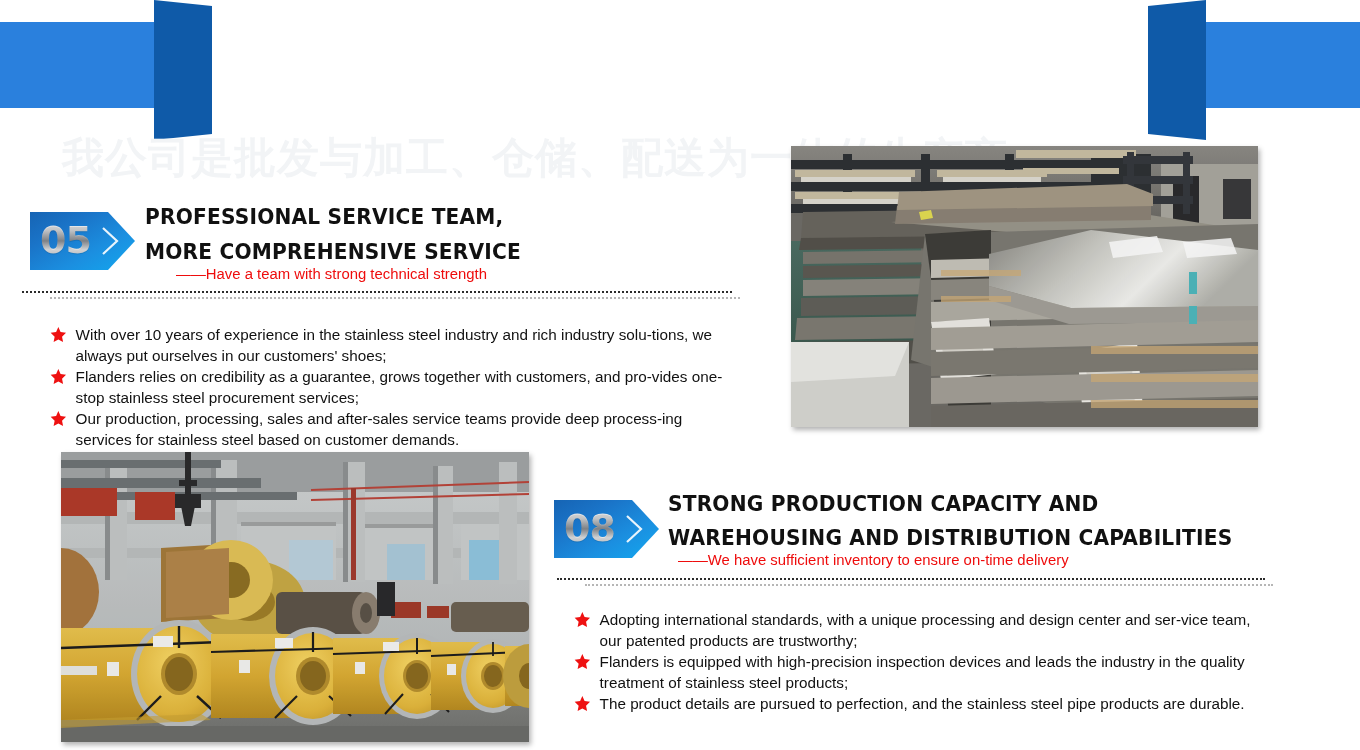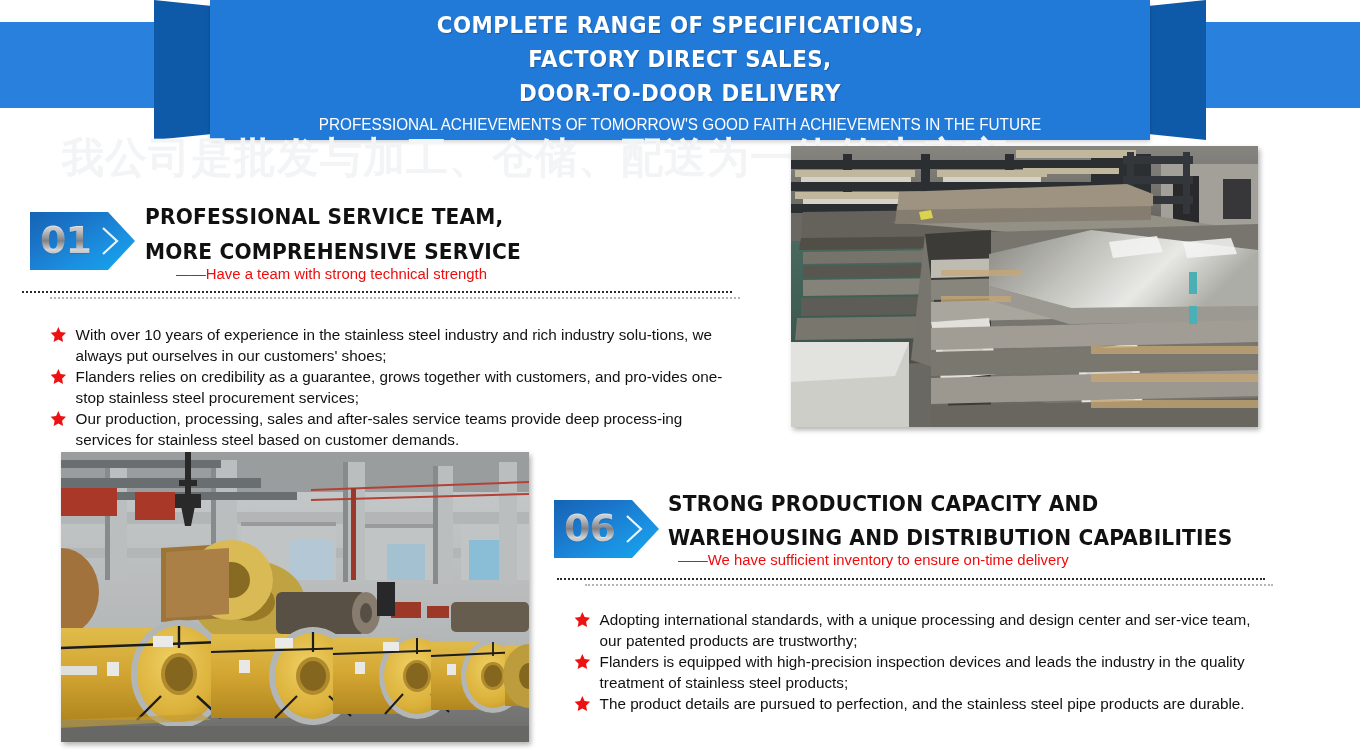--- a/index.html
+++ b/index.html
@@ -204,26 +204,20 @@
 </style>
 </head>
 <body>
 
 <div id="banner">
   <div class="wing left"></div>
   <div class="wing right"></div>
   <div class="fold left"></div>
   <div class="fold right"></div>
 
-  <div id="banner-panel">
-    <div id="banner-l1" class="banner-line big">COMPLETE RANGE OF SPECIFICATIONS,</div>
-    <div class="banner-line big">FACTORY DIRECT SALES,</div>
-    <div class="banner-line big">DOOR-TO-DOOR DELIVERY</div>
-    <div id="banner-sub">PROFESSIONAL ACHIEVEMENTS OF TOMORROW'S GOOD FAITH ACHIEVEMENTS IN THE FUTURE</div>
-  </div>
 </div>
 
 <div id="watermark">我公司是批发与加工、仓储、配送为一体的生产商</div>
 
 <div class="photo" id="photo-sheets">
   <svg viewBox="0 0 467 281" preserveAspectRatio="none">
     <defs>
       <linearGradient id="sheetTop" x1="0" y1="0" x2="1" y2="0.3">
         <stop offset="0" stop-color="#8b8a84"></stop>
         <stop offset="0.45" stop-color="#cfcfc9"></stop>
@@ -317,21 +311,21 @@
       <rect x="150" y="150" width="70" height="6"></rect>
     </g>
     <rect x="398" y="126" width="8" height="22" fill="#4fb8bd"></rect>
     <rect x="398" y="160" width="8" height="18" fill="#4fb8bd"></rect>
     <rect x="0" y="0" width="467" height="281" fill="#000" opacity="0.04"></rect>
   </svg>
 </div>
 
 <div class="section">
   <div class="badge" style="left:30px; top:212px;">
-    <span class="badge-num">01</span>
+    <span class="badge-num">05</span>
     <span class="badge-chevron">
       <svg viewBox="0 0 20 32">
           <polyline points="3,3 17,16 3,29" fill="none" stroke="#ffffff" stroke-width="2.2" opacity="0.9"></polyline>
         </svg>
     </span>
   </div>
 
   <div class="head-title" style="left:145px; top:205px;">PROFESSIONAL SERVICE TEAM,</div>
   <div class="head-title" style="left:145px; top:240px;">MORE COMPREHENSIVE SERVICE</div>
   <div class="head-sub" style="left:176px; top:265px;">——Have a team with strong technical strength</div>
@@ -520,21 +514,21 @@
       <ellipse cx="468" cy="224" rx="10" ry="13" fill="#8a6a1f"></ellipse>
     </g>
     <rect x="0" y="274" width="468" height="16" fill="#6b6c69"></rect>
     <path d="M0 268 L140 262 L150 268 L0 276 Z" fill="#c9a234" opacity="0.6"></path>
     <rect x="0" y="0" width="468" height="290" fill="#000" opacity="0.03"></rect>
   </svg>
 </div>
 
 <div class="section">
   <div class="badge" style="left:554px; top:500px;">
-    <span class="badge-num">06</span>
+    <span class="badge-num">08</span>
     <span class="badge-chevron">
       <svg viewBox="0 0 20 32">
           <polyline points="3,3 17,16 3,29" fill="none" stroke="#ffffff" stroke-width="2.2" opacity="0.9"></polyline>
         </svg>
     </span>
   </div>
 
   <div class="head-title" style="left:668px; top:492px;">STRONG PRODUCTION CAPACITY AND</div>
   <div class="head-title" style="left:668px; top:526px;">WAREHOUSING AND DISTRIBUTION CAPABILITIES</div>
   <div class="head-sub" style="left:678px; top:551px;">——We have sufficient inventory to ensure on-time delivery</div>

